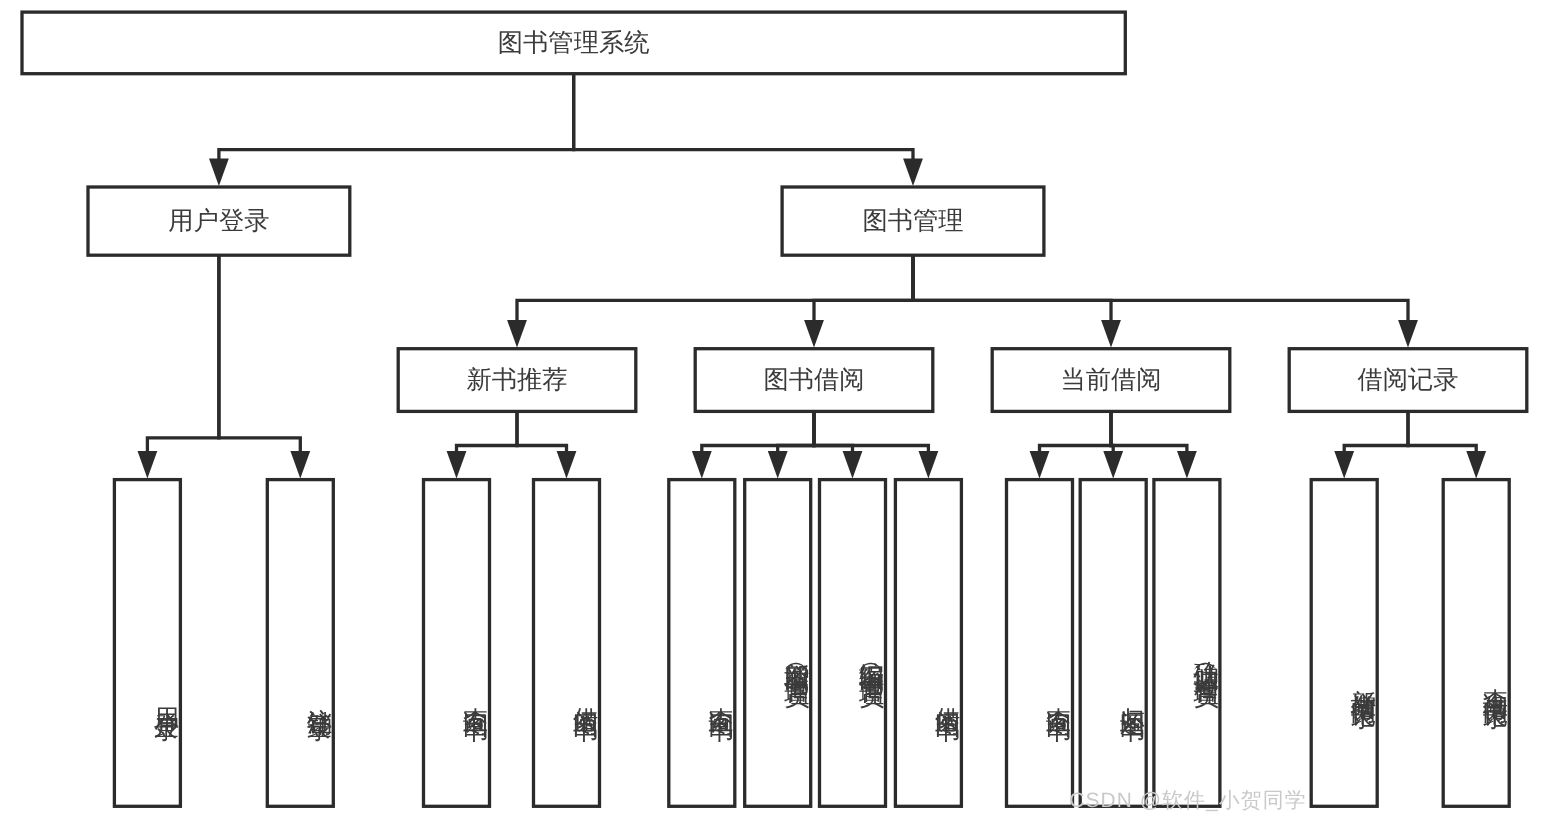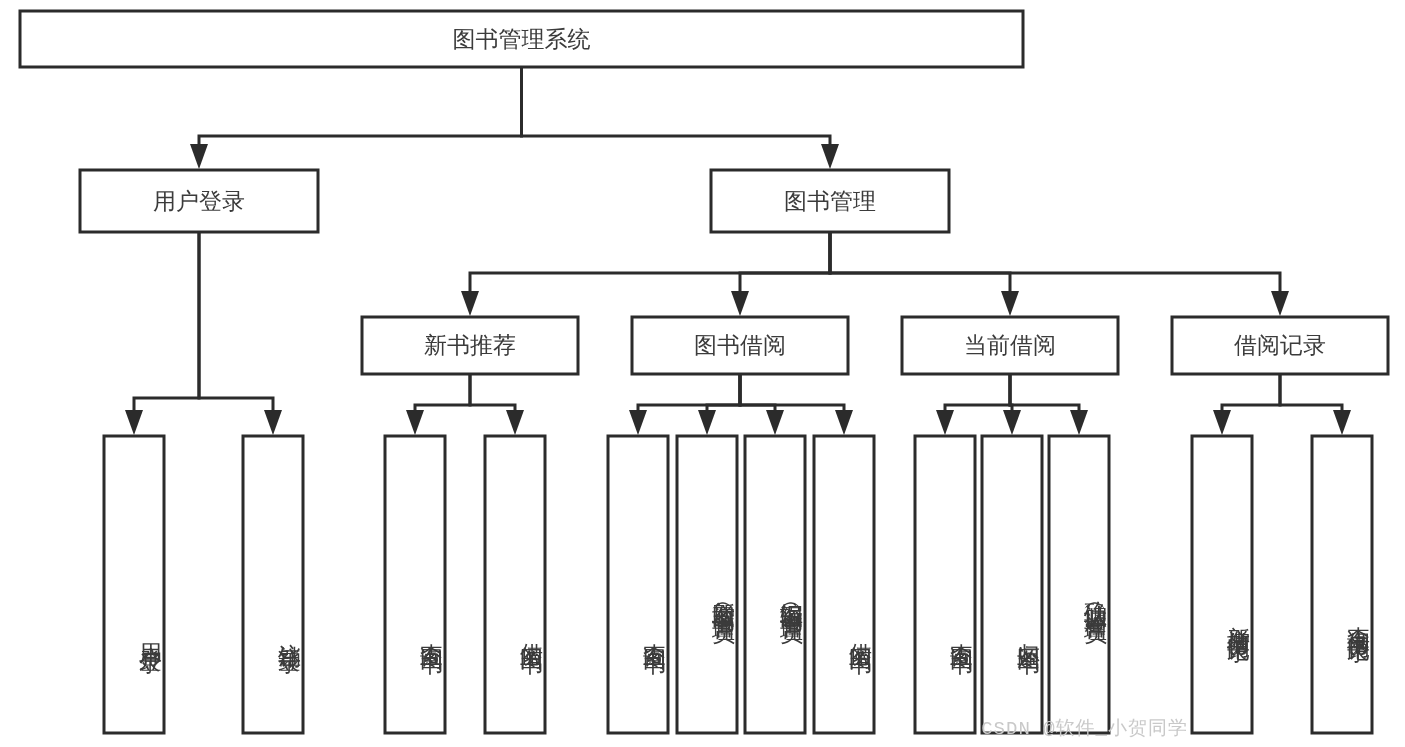--- a/index.html
+++ b/index.html
@@ -62,21 +62,21 @@
     white-space: nowrap;
     display: flex;
     align-items: flex-start;
     justify-content: center;
     pointer-events: none;
   }
   .watermark {
     position: absolute;
     right: 10px;
     bottom: 6px;
-    font-family: Liberation Mono, monospace;
+    font-family: Liberation Sans, sans-serif;
     font-size: 19px;
     color: #c9c9c9;
     white-space: nowrap;
     letter-spacing: 1px;
   }
 </style>
 </head>
 <body>
 
 <div id="diagram-root">

